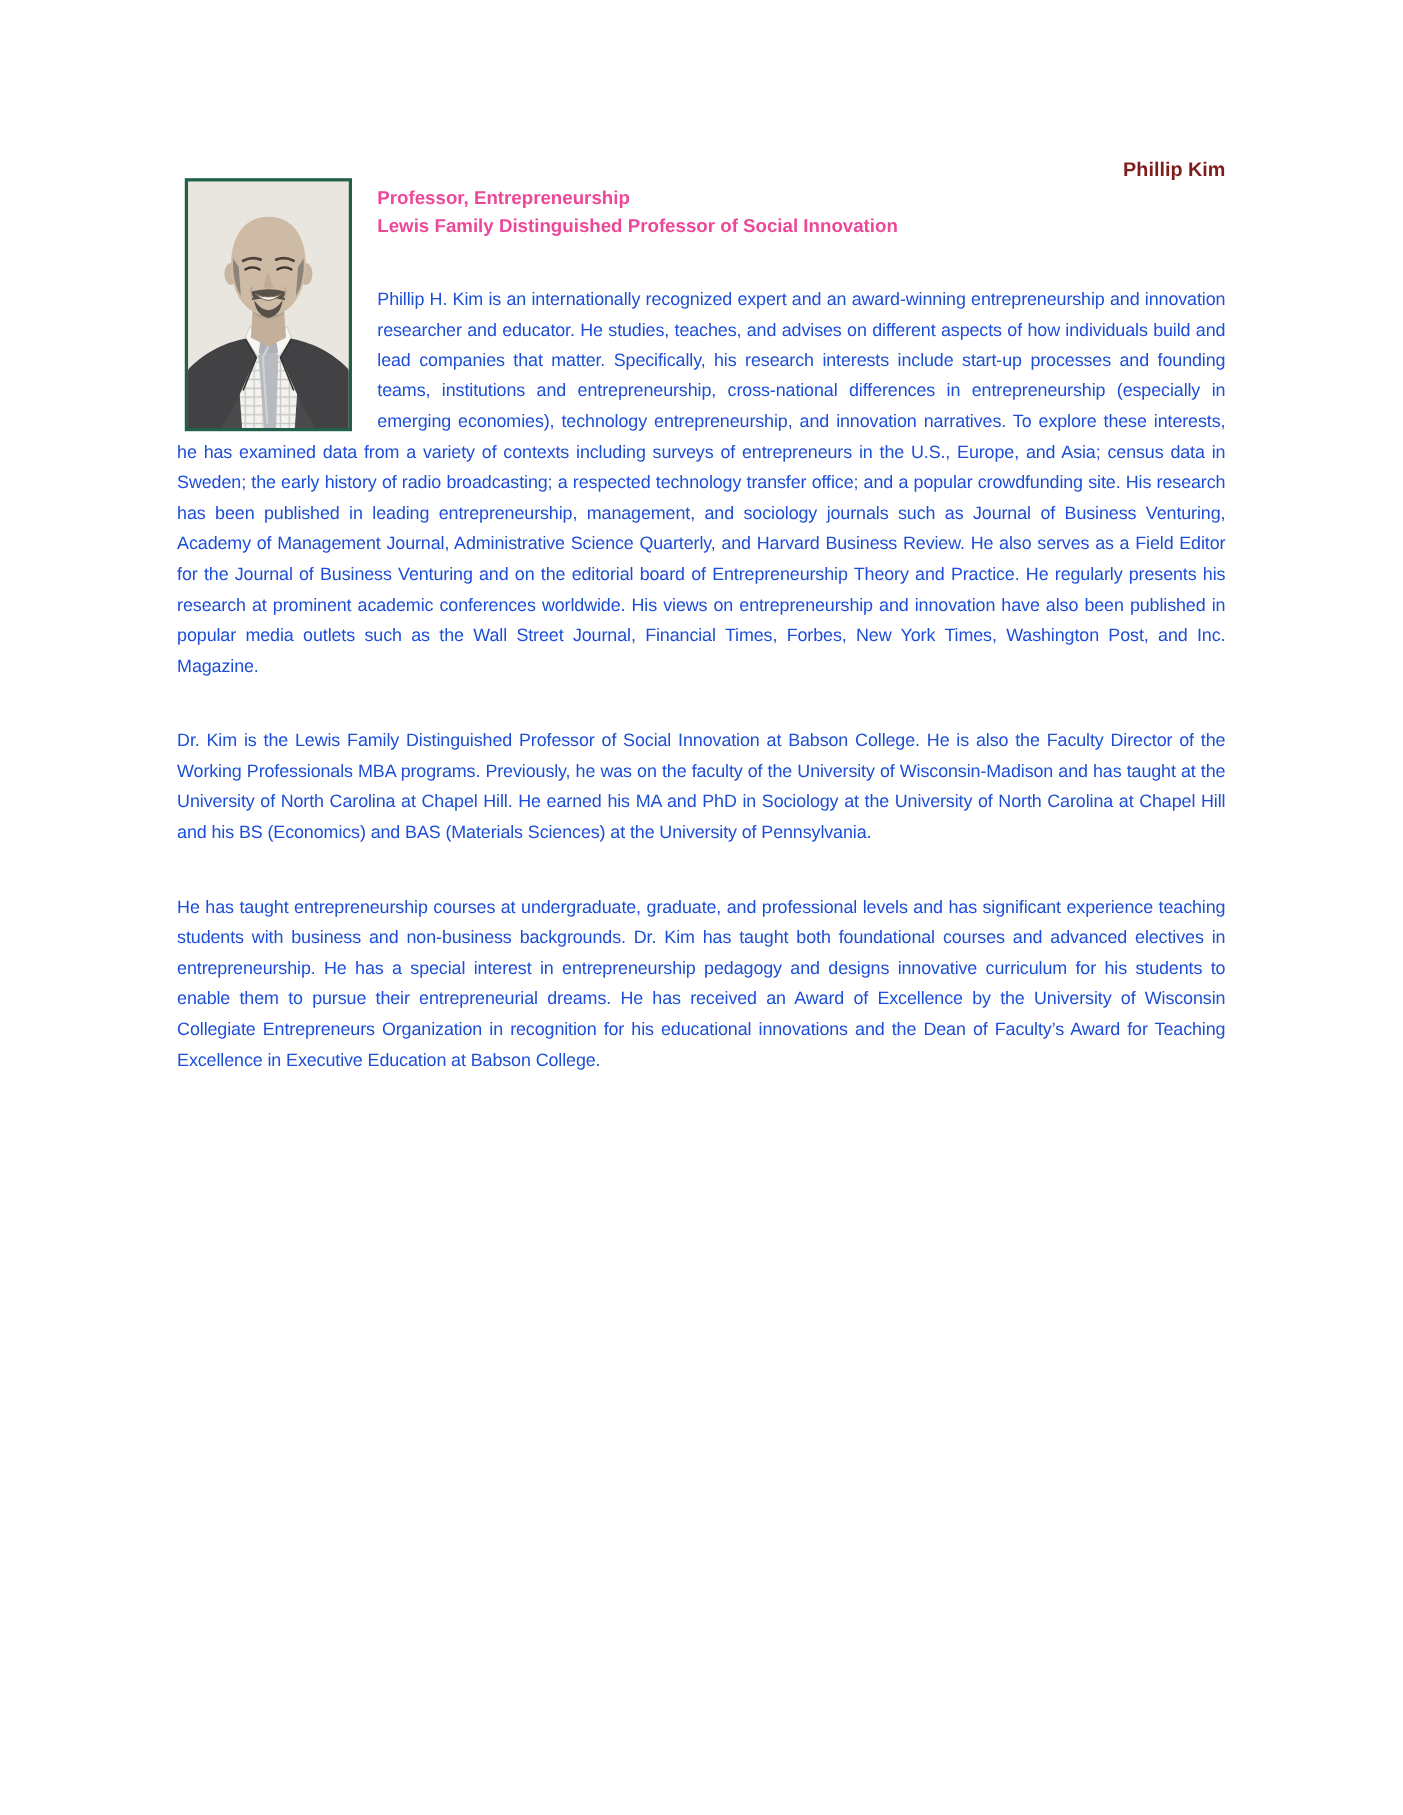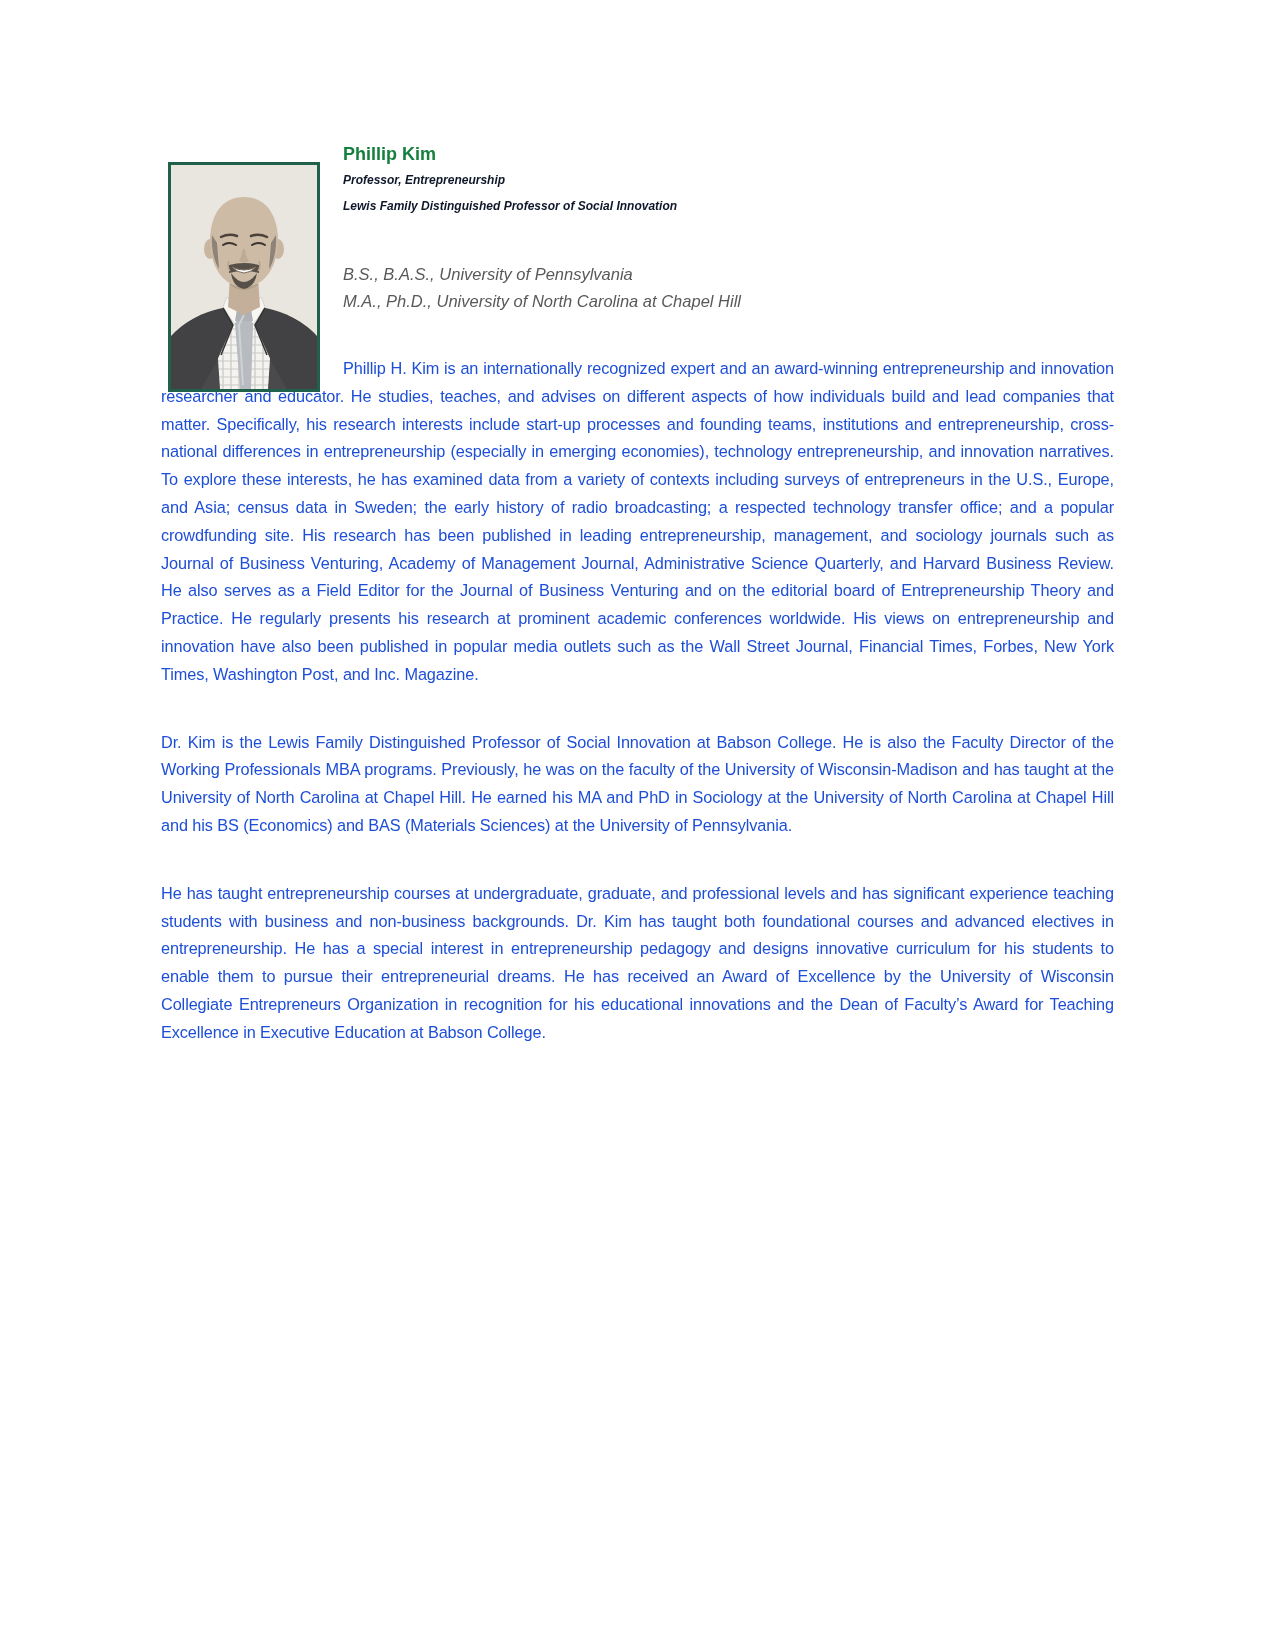--- a/index.html
+++ b/index.html
@@ -28,25 +28,26 @@
     position:absolute;top:0;left:0;
     width:146px;height:224px;
     border:3px solid #21604a;
     background:#e9e6df;
     overflow:hidden;
   }
   .photo-box svg{display:block;}
   
   .name{
     font-size:18px;line-height:26px;font-weight:bold;
-    color:#15803d;
+    color:#7f1d1d;
+    text-align:right;
   }
   .title-line{
-    font-size:12px;line-height:26px;font-weight:bold;font-style:italic;
-    color:#0f172a;
+    font-size:17px;line-height:26px;font-weight:bold;
+    color:#ec4899;
   }
   .degrees{margin-top:42px;}
   .degree-line{
     font-size:16.5px;line-height:27px;font-style:italic;
     color:#595959;
   }
   
   .bio p{
     margin:0;
     font-size:16.3px;
@@ -118,24 +119,20 @@
         <path d="M58,96 Q56,102 59,106" stroke="#b7a38d" stroke-width="1.5" fill="none"></path>
         <path d="M88,96 Q90,102 87,106" stroke="#b7a38d" stroke-width="1.5" fill="none"></path>
       </svg>
     </div>
   </div>
 
   <div class="header">
     <div class="name">Phillip Kim</div>
     <div class="title-line">Professor, Entrepreneurship</div>
     <div class="title-line">Lewis Family Distinguished Professor of Social Innovation</div>
-    <div class="degrees">
-      <div class="degree-line">B.S., B.A.S., University of Pennsylvania</div>
-      <div class="degree-line">M.A., Ph.D., University of North Carolina at Chapel Hill</div>
-    </div>
   </div>
 
   <div class="bio">
     <p class="first">Phillip H. Kim is an internationally recognized expert and an award-winning entrepreneurship and innovation researcher and educator. He studies, teaches, and advises on different aspects of how individuals build and lead companies that matter. Specifically, his research interests include start-up processes and founding teams, institutions and entrepreneurship, cross-national differences in entrepreneurship (especially in emerging economies), technology entrepreneurship, and innovation narratives. To explore these interests, he has examined data from a variety of contexts including surveys of entrepreneurs in the U.S., Europe, and Asia; census data in Sweden; the early history of radio broadcasting; a respected technology transfer office; and a popular crowdfunding site. His research has been published in leading entrepreneurship, management, and sociology journals such as Journal of Business Venturing, Academy of Management Journal, Administrative Science Quarterly, and Harvard Business Review. He also serves as a Field Editor for the Journal of Business Venturing and on the editorial board of Entrepreneurship Theory and Practice. He regularly presents his research at prominent academic conferences worldwide. His views on entrepreneurship and innovation have also been published in popular media outlets such as the Wall Street Journal, Financial Times, Forbes, New York Times, Washington Post, and Inc. Magazine.</p>
     <p>Dr. Kim is the Lewis Family Distinguished Professor of Social Innovation at Babson College. He is also the Faculty Director of the Working Professionals MBA programs. Previously, he was on the faculty of the University of Wisconsin-Madison and has taught at the University of North Carolina at Chapel Hill. He earned his MA and PhD in Sociology at the University of North Carolina at Chapel Hill and his BS (Economics) and BAS (Materials Sciences) at the University of Pennsylvania.</p>
     <p>He has taught entrepreneurship courses at undergraduate, graduate, and professional levels and has significant experience teaching students with business and non-business backgrounds. Dr. Kim has taught both foundational courses and advanced electives in entrepreneurship. He has a special interest in entrepreneurship pedagogy and designs innovative curriculum for his students to enable them to pursue their entrepreneurial dreams. He has received an Award of Excellence by the University of Wisconsin Collegiate Entrepreneurs Organization in recognition for his educational innovations and the Dean of Faculty’s Award for Teaching Excellence in Executive Education at Babson College.</p>
   </div>
 
 </div>
 

